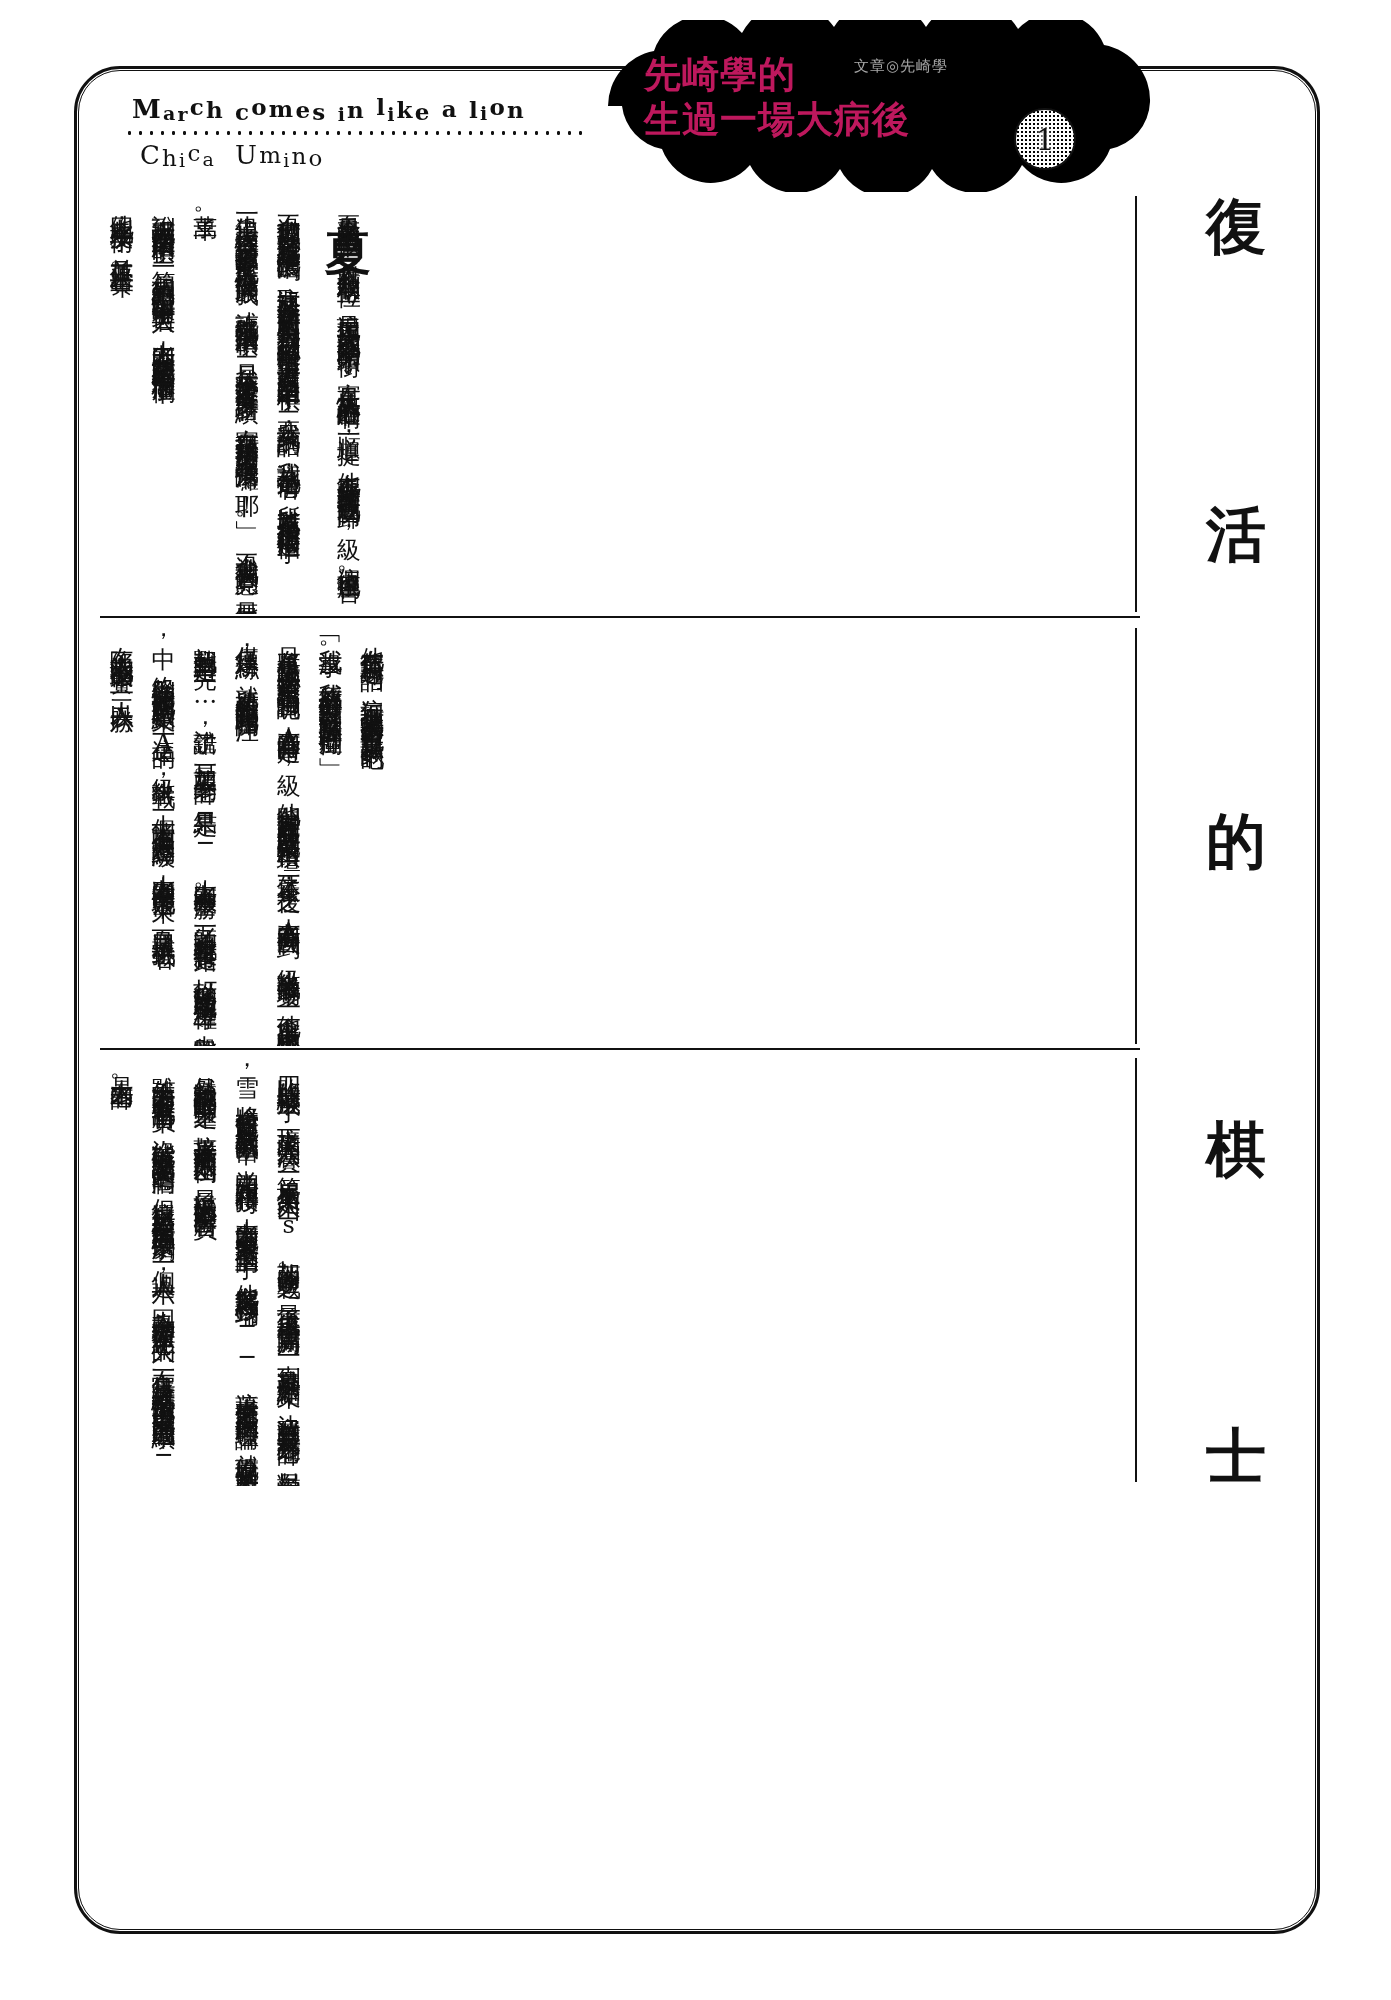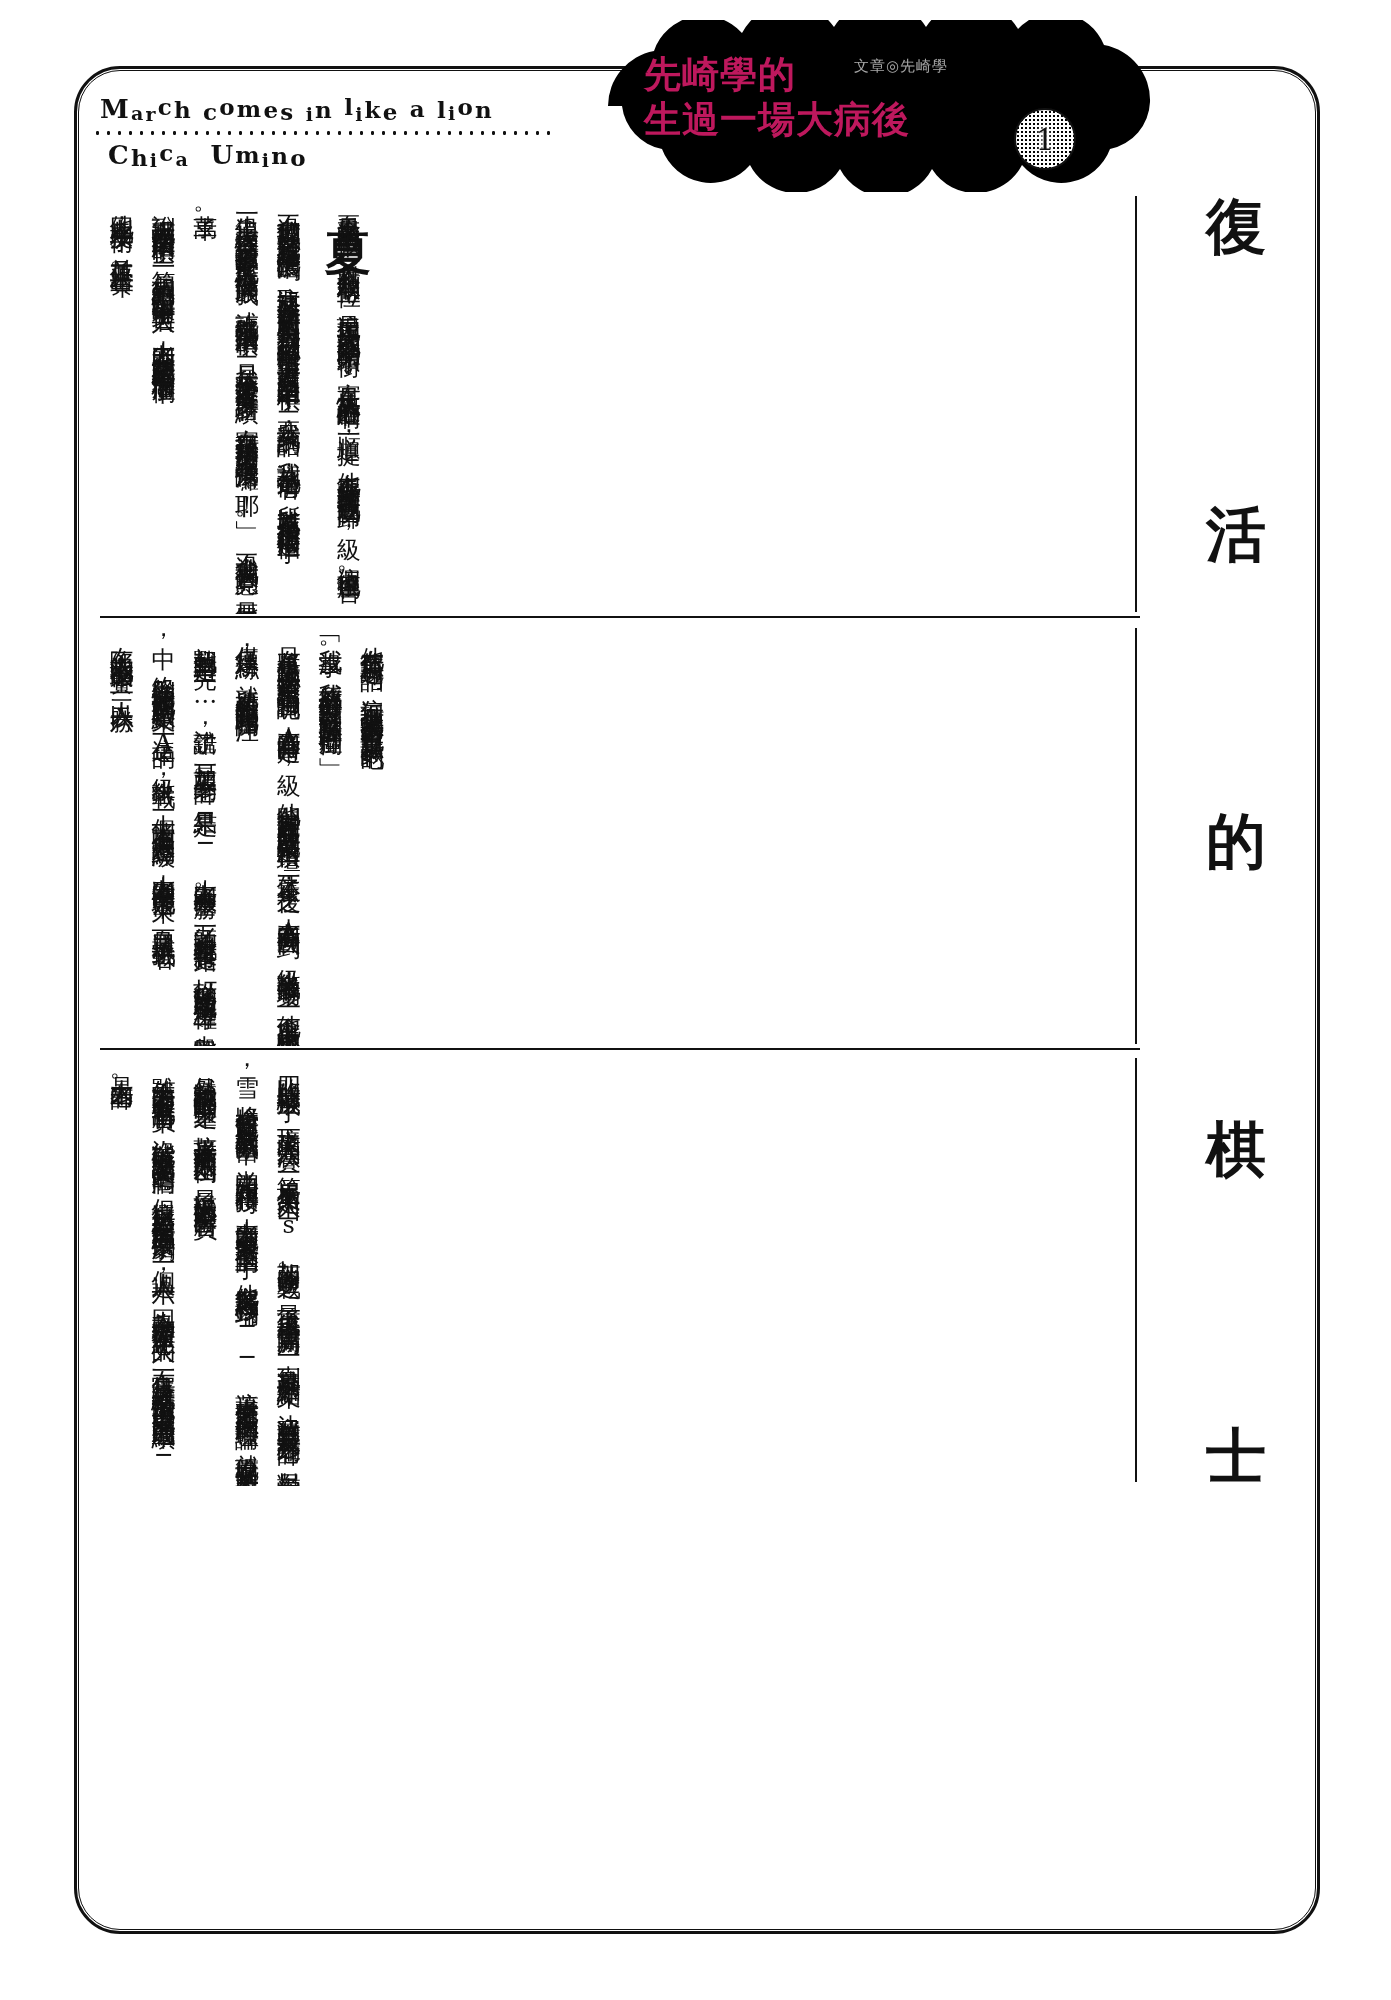--- a/index.html
+++ b/index.html
@@ -29,21 +29,21 @@
     left: 78px; top: 70px;
     width: 1238px; height: 1860px;
     border: 1px solid #111;
     border-radius: 42px;
     background: transparent;
   }
 
   
   .eng-header {
     position: absolute;
-    left: 92px; top: 88px;
+    left: 124px; top: 88px;
     width: 470px; height: 90px;
   }
   .eng-line1 {
     position: absolute; left: 8px; top: 6px;
     font-family: "DejaVu Serif", "Liberation Serif", serif;
     font-weight: 700;
     font-size: 23px;
     letter-spacing: 2.2px;
     color: #111;
     white-space: nowrap;
@@ -52,21 +52,21 @@
   .eng-dots {
     position: absolute; left: 0px; top: 42px;
     width: 458px; height: 6px;
     background-image: radial-gradient(circle, #111 1.7px, transparent 2px);
     background-size: 11px 6px;
     background-repeat: repeat-x;
   }
   .eng-line2 {
     position: absolute; left: 16px; top: 52px;
     font-family: "DejaVu Serif", "Liberation Serif", serif;
-    font-weight: 700;
+    font-weight: 400;
     font-size: 23px;
     letter-spacing: 2.2px;
     color: #111;
     white-space: nowrap;
   }
 
   
   .j0{transform:translateY(0px)}
   .j1{transform:translateY(-3px)}
   .j2{transform:translateY(2px)}

